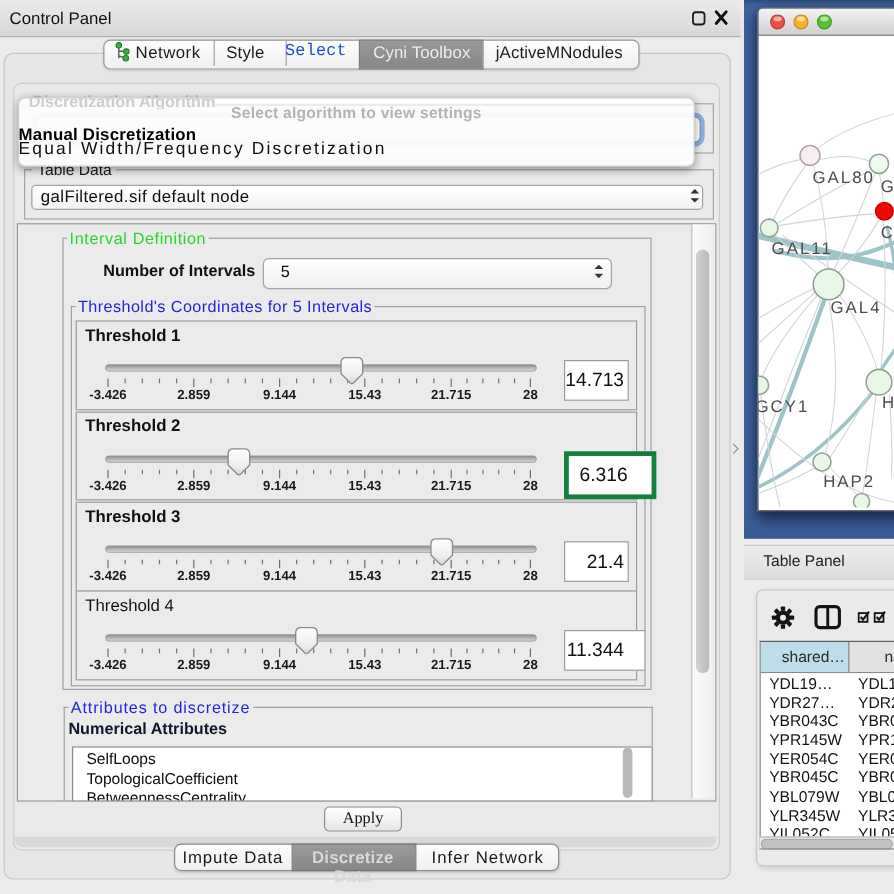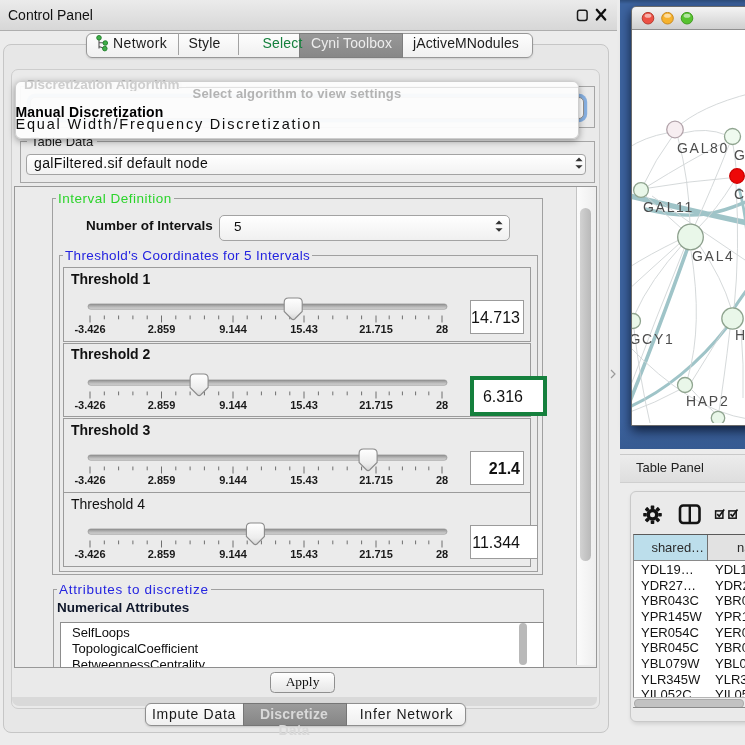--- a/index.html
+++ b/index.html
@@ -32,21 +32,21 @@
   <path d="M6,5.5 L6,15.5 M6,9.5 L12,10 M6,13.5 L11.5,15.5"></path>
     </g>
  <g fill="#3fae49" stroke="#1e7d28" stroke-width="0.9">
   <circle cx="6" cy="4.8" r="2.3"></circle>
       <circle cx="12.3" cy="10" r="2.3"></circle>
       <circle cx="11.8" cy="15.6" r="2.3"></circle>
     </g>
 </svg>
 <div class="abs" style="left:113px;top:34.5px;font-size:14px;letter-spacing:0.4px;color:#1c1c1c;">Network</div>
 <div class="abs" style="left:174.5px;top:34.5px;width:60px;text-align:center;font-size:14px;letter-spacing:0.2px;color:#1c1c1c;">Style</div>
-<div class="abs" style="left:237.5px;top:34.5px;width:65px;text-align:right;font-size:14px;letter-spacing:0.2px;color:#15803d;">Select</div>
+<div class="abs" style="left:237.5px;top:34.5px;width:65px;text-align:left;font-size:14px;letter-spacing:0.2px;color:#1d4ed8;font-family:Liberation Mono, monospace;">Select</div>
 <div class="abs" style="left:302px;top:34.5px;width:99px;text-align:center;font-size:14px;letter-spacing:0.1px;color:#ededed;">Cyni Toolbox</div>
 <div class="abs" style="left:401px;top:34.5px;width:130px;text-align:center;font-size:14px;letter-spacing:0.1px;color:#1c1c1c;">jActiveMNodules</div>
 <div class="grp" style="left:20px;top:86px;width:573px;height:40px;border-color:#a5a5a5;"></div>
 <div class="abs" style="left:24px;top:76.5px;font-size:13.5px;font-weight:bold;color:#c2c2c2;background:#eaeaea;padding:0 3px;">Discretization Algorithm</div>
 <div class="abs" style="left:30px;top:97px;width:552px;height:20px;background:#fff;border:1px solid #8f8f8f;
  border-radius:5px;box-shadow:0 0 0 3.2px rgba(100,155,220,0.75);"></div>
 <div class="grp" style="left:20px;top:141px;width:573px;height:40px;border-color:#a5a5a5;"></div>
 <div class="abs" style="left:27px;top:133.5px;font-size:13px;color:#1a1a1a;background:#eaeaea;padding:0 4px;">Table Data</div>
 <div class="abs" style="left:26px;top:153.5px;width:558px;height:19.5px;background:linear-gradient(#ffffff,#f2f2f2);
  border:1px solid #a3a3a3;border-radius:4px;"></div>
@@ -207,21 +207,21 @@
       <text x="27" y="65.7" text-anchor="middle">-3.426</text>
       <text x="98.5" y="65.7" text-anchor="middle">2.859</text>
       <text x="170" y="65.7" text-anchor="middle">9.144</text>
       <text x="241" y="65.7" text-anchor="middle">15.43</text>
       <text x="313" y="65.7" text-anchor="middle">21.715</text>
       <text x="379" y="65.7" text-anchor="middle">28</text>
     </g>
     <path d="M296.1,44.5 L296.1,35.3 Q296.1,31 300.4,31 L309.8,31 Q314.1,31 314.1,35.3 L314.1,44.5 L306.6,52 Q305.1,53.3 303.6,52 Z" fill="url(#thm)" stroke="#8a8a8a" stroke-width="1.1"></path>
   </svg>
 <div class="abs" style="left:470px;top:451.4px;width:49px;height:32px;background:#fff;border:1px solid #9b9b9b;
- font-size:16px;color:#111;text-align:right;line-height:33px;padding-right:3px;box-sizing:content-box;font-weight:bold;">21.4</div>
+ font-size:16px;color:#111;text-align:right;line-height:33px;padding-right:3px;box-sizing:content-box;">21.4</div>
 <div class="abs" style="left:63px;top:492.3px;width:466px;height:72.3px;background:#ebebeb;border:1px solid #9b9b9b;"></div>
 <div class="abs" style="left:71px;top:495.7px;font-size:14px;font-weight:normal;color:#111;text-align:right;">Threshold 4</div>
 <svg class="abs" style="left:63px;top:492.3px;" width="468" height="74" viewBox="0 0 468 74">
     <rect x="25" y="36.9" width="359" height="5.4" rx="2.7" fill="url(#trk)" stroke="#8e8e8e" stroke-width="0.6"></rect>
     <g stroke="#6f6f6f" stroke-width="1">
       <line x1="27" y1="48.5" x2="27" y2="55.5"></line>
       <line x1="41.3" y1="48.5" x2="41.3" y2="52.3"></line>
       <line x1="55.6" y1="48.5" x2="55.6" y2="52.3"></line>
       <line x1="69.9" y1="48.5" x2="69.9" y2="52.3"></line>
       <line x1="84.2" y1="48.5" x2="84.2" y2="52.3"></line>

